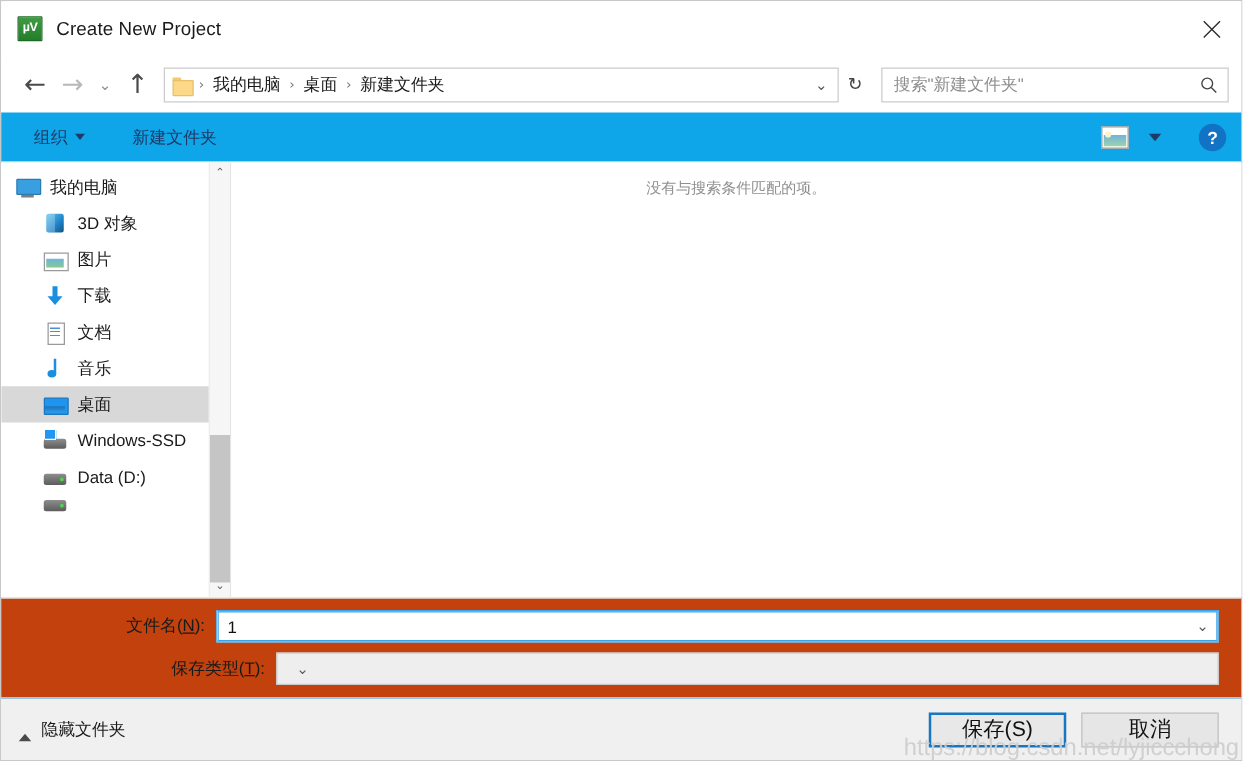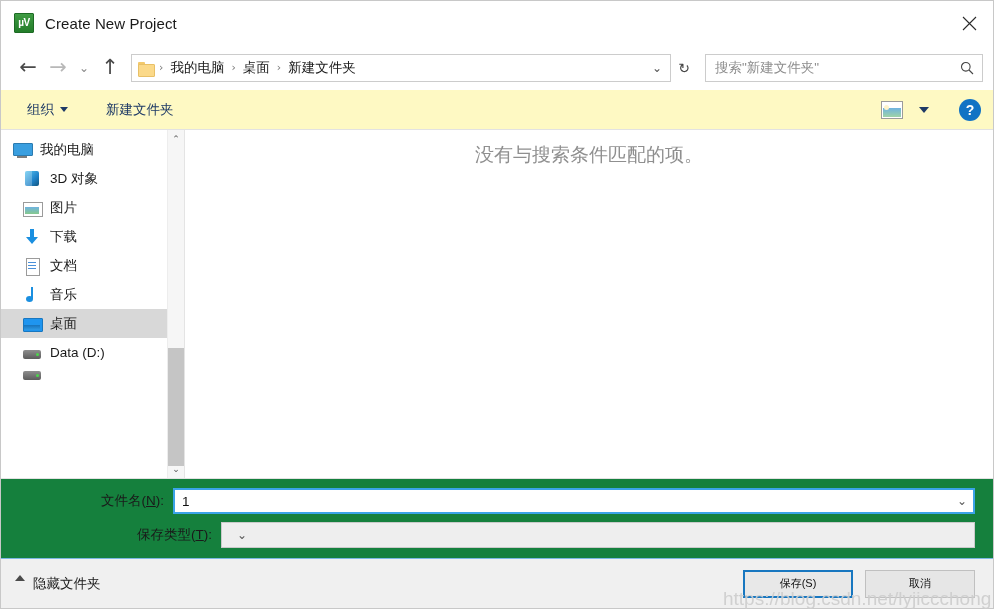--- a/index.html
+++ b/index.html
@@ -119,21 +119,21 @@
     padding: 0 4px 0 9px;
   }
   .search-placeholder {
     flex: 1 1 auto; font-size: 13.5px; color: #8e8e8e; white-space: nowrap; overflow: hidden;
   }
   .search-icon { width: 22px; display: flex; align-items: center; justify-content: center; color: #444; }
 
   
   .toolbar {
     height: 40px; min-height: 40px;
-    background: #fef9c3;
+    background: #0ea5e9;
     display: flex; align-items: center;
     padding: 0 12px 0 18px;
     border-bottom: 1px solid #e2e2e2;
   }
   .tb-item {
     font-size: 13.5px; color: #1e3a66;
     display: flex; align-items: center; gap: 6px;
     padding: 4px 8px;
     white-space: nowrap;
   }
@@ -175,21 +175,21 @@
   .sidebar {
     width: 184px; flex: none;
     background: #ffffff;
     border-right: 1px solid #e4e4e4;
     position: relative;
     overflow: hidden;
   }
   .nav-list { padding-top: 5px; }
   .nav-item {
     height: 29px; display: flex; align-items: center;
-    padding-left: 22px; gap: 9px;
+    padding-left: 34px; gap: 9px;
     font-size: 13.5px; color: #1a1a1a; white-space: nowrap;
   }
   .nav-item.root { padding-left: 12px; }
   .nav-item.selected { background: #d8d8d8; }
   .nav-ico { width: 18px; height: 18px; flex: none; position: relative; }
   .clip-row { height: 14px; overflow: hidden; }
 
   
   .ic-pc:before { content:""; position:absolute; left:0; top:2px; width:18px; height:11px;
     background:#3a9fe0; border:1px solid #2b7bb0; border-radius:1px; }
@@ -251,26 +251,26 @@
   .sb-thumb {
     position: absolute; left: 0; width: 17px;
     top: 200px; height: 118px; background: #c5c5c5;
   }
 
   .file-list {
     flex: 1 1 auto; background: #ffffff; position: relative;
   }
   .empty-msg {
     position: absolute; top: 12px; left: 0; right: 0;
-    text-align: center; font-size: 19px; color: #8f8f8f;
+    text-align: center; font-size: 12px; color: #8f8f8f;
   }
 
   
   .fields {
-    background: #15803d;
+    background: #c2410c;
     padding: 9px 18px 10px 0;
     border-top: 1px solid #e2e2e2;
   }
   .field-row { display: flex; align-items: center; height: 26px; }
   .field-row + .field-row { margin-top: 8px; padding-left: 48px; }
   .field-label {
     width: 172px; flex: none; text-align: right;
     padding-right: 9px; font-size: 13.5px; color: #1a1a1a;
   }
   .field-label u { text-decoration: underline; }
@@ -292,32 +292,32 @@
   
   .footer {
     height: 50px; min-height: 50px;
     background: #f0f0f0;
     border-top: 1px solid #7cb8e2;
     display: flex; align-items: center;
     padding: 0 18px 0 14px;
     position: relative;
   }
   .hide-folders {
-    display: flex; align-items: flex-start; gap: 8px;
+    display: flex; align-items: flex-end; gap: 8px;
     font-size: 13.5px; color: #1a1a1a;
   }
   .up-caret {
     width: 0; height: 0; border-left: 5px solid transparent;
     border-right: 5px solid transparent; border-bottom: 6px solid #4a4a4a;
   }
   .footer-buttons { margin-left: auto; display: flex; gap: 12px; }
   .btn {
     width: 110px; height: 28px;
     display: flex; align-items: center; justify-content: center;
-    font-size: 11px; color: #111111;
+    font-size: 17px; color: #111111;
     background: #e6e6e6; border: 1px solid #c0c0c0;
   }
   .btn.default { border: 2px solid #1877c0; background: #e8e8e8; }
 
   .watermark {
     position: absolute;
     left: 0; top: 15px; width: 100%; height: 100%;
     pointer-events: none;
     display: flex; align-items: center;
   }
@@ -429,20 +429,24 @@
         </div>
         <div class="nav-item">
           <span class="nav-ico ic-music"></span>
           <span>音乐</span>
         </div>
         <div class="nav-item selected">
           <span class="nav-ico ic-desk"></span>
           <span>桌面</span>
         </div>
         <div class="nav-item">
+          <span class="nav-ico ic-drive-win"></span>
+          <span>Windows-SSD</span>
+        </div>
+        <div class="nav-item">
           <span class="nav-ico ic-drive"></span>
           <span>Data (D:)</span>
         </div>
         <div class="nav-item clip-row">
           <span class="nav-ico ic-drive"></span>
         </div>
       </div>
 
       <div class="sb-scroll">
         <div class="sb-arrow">⌃</div>

